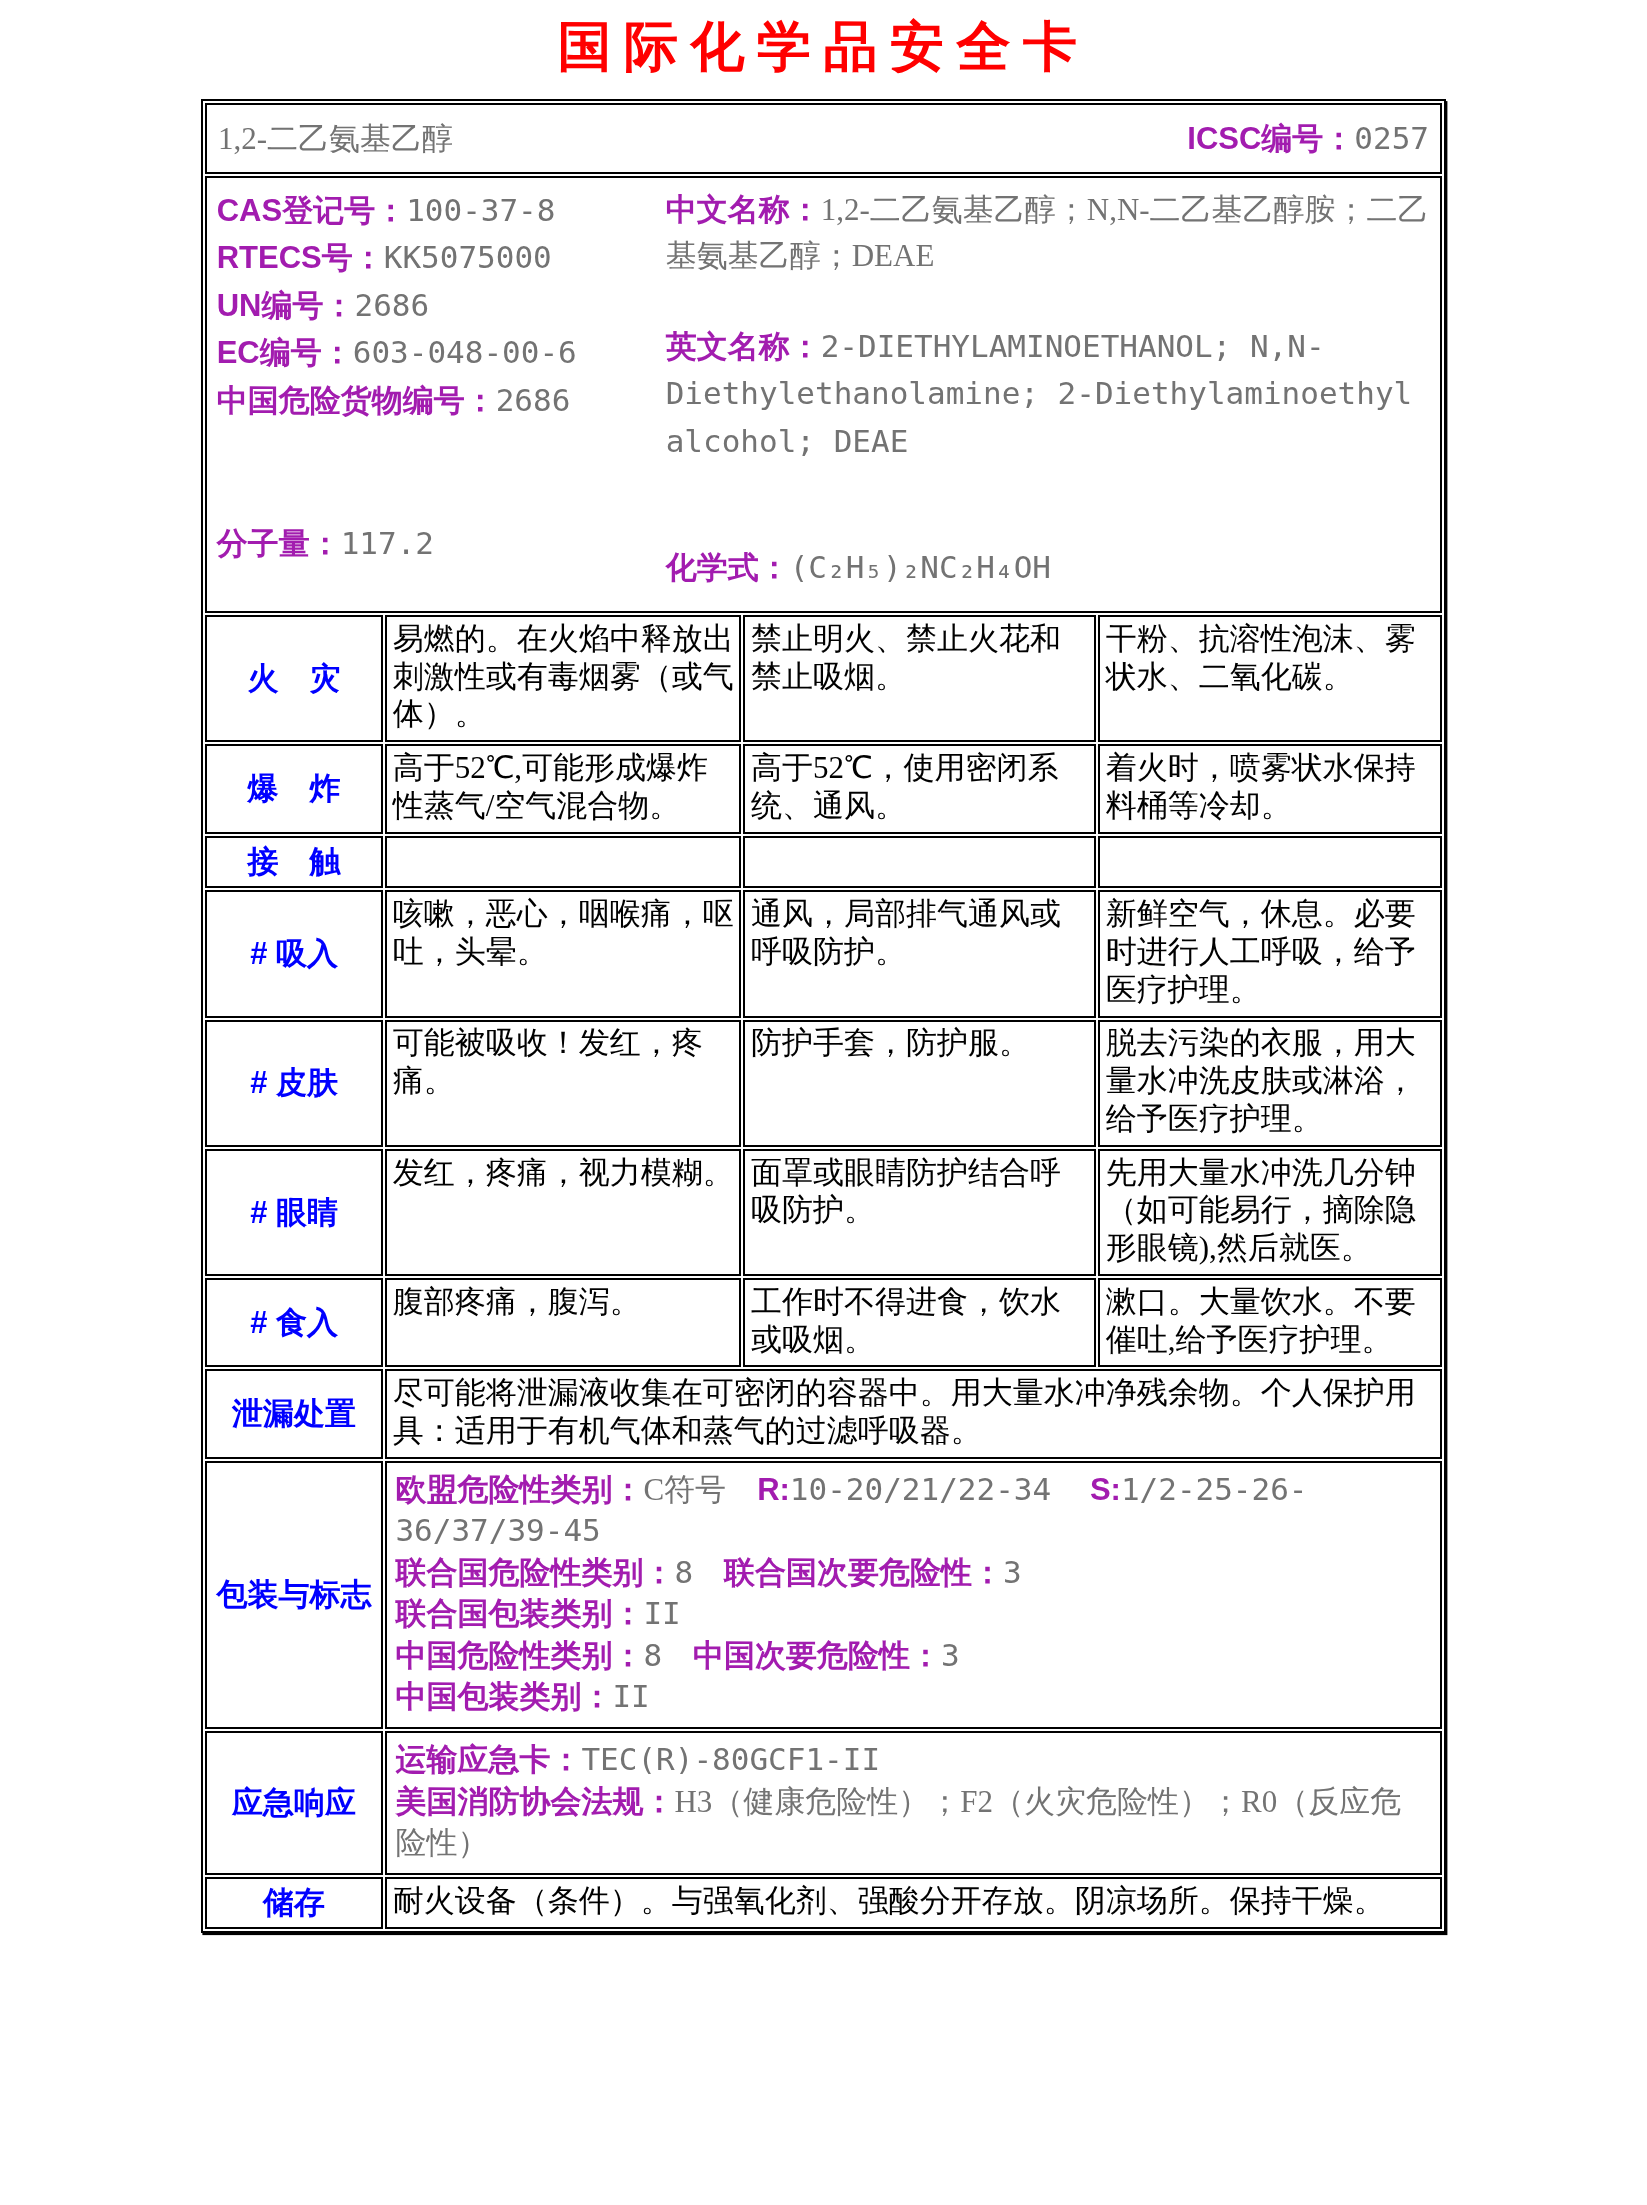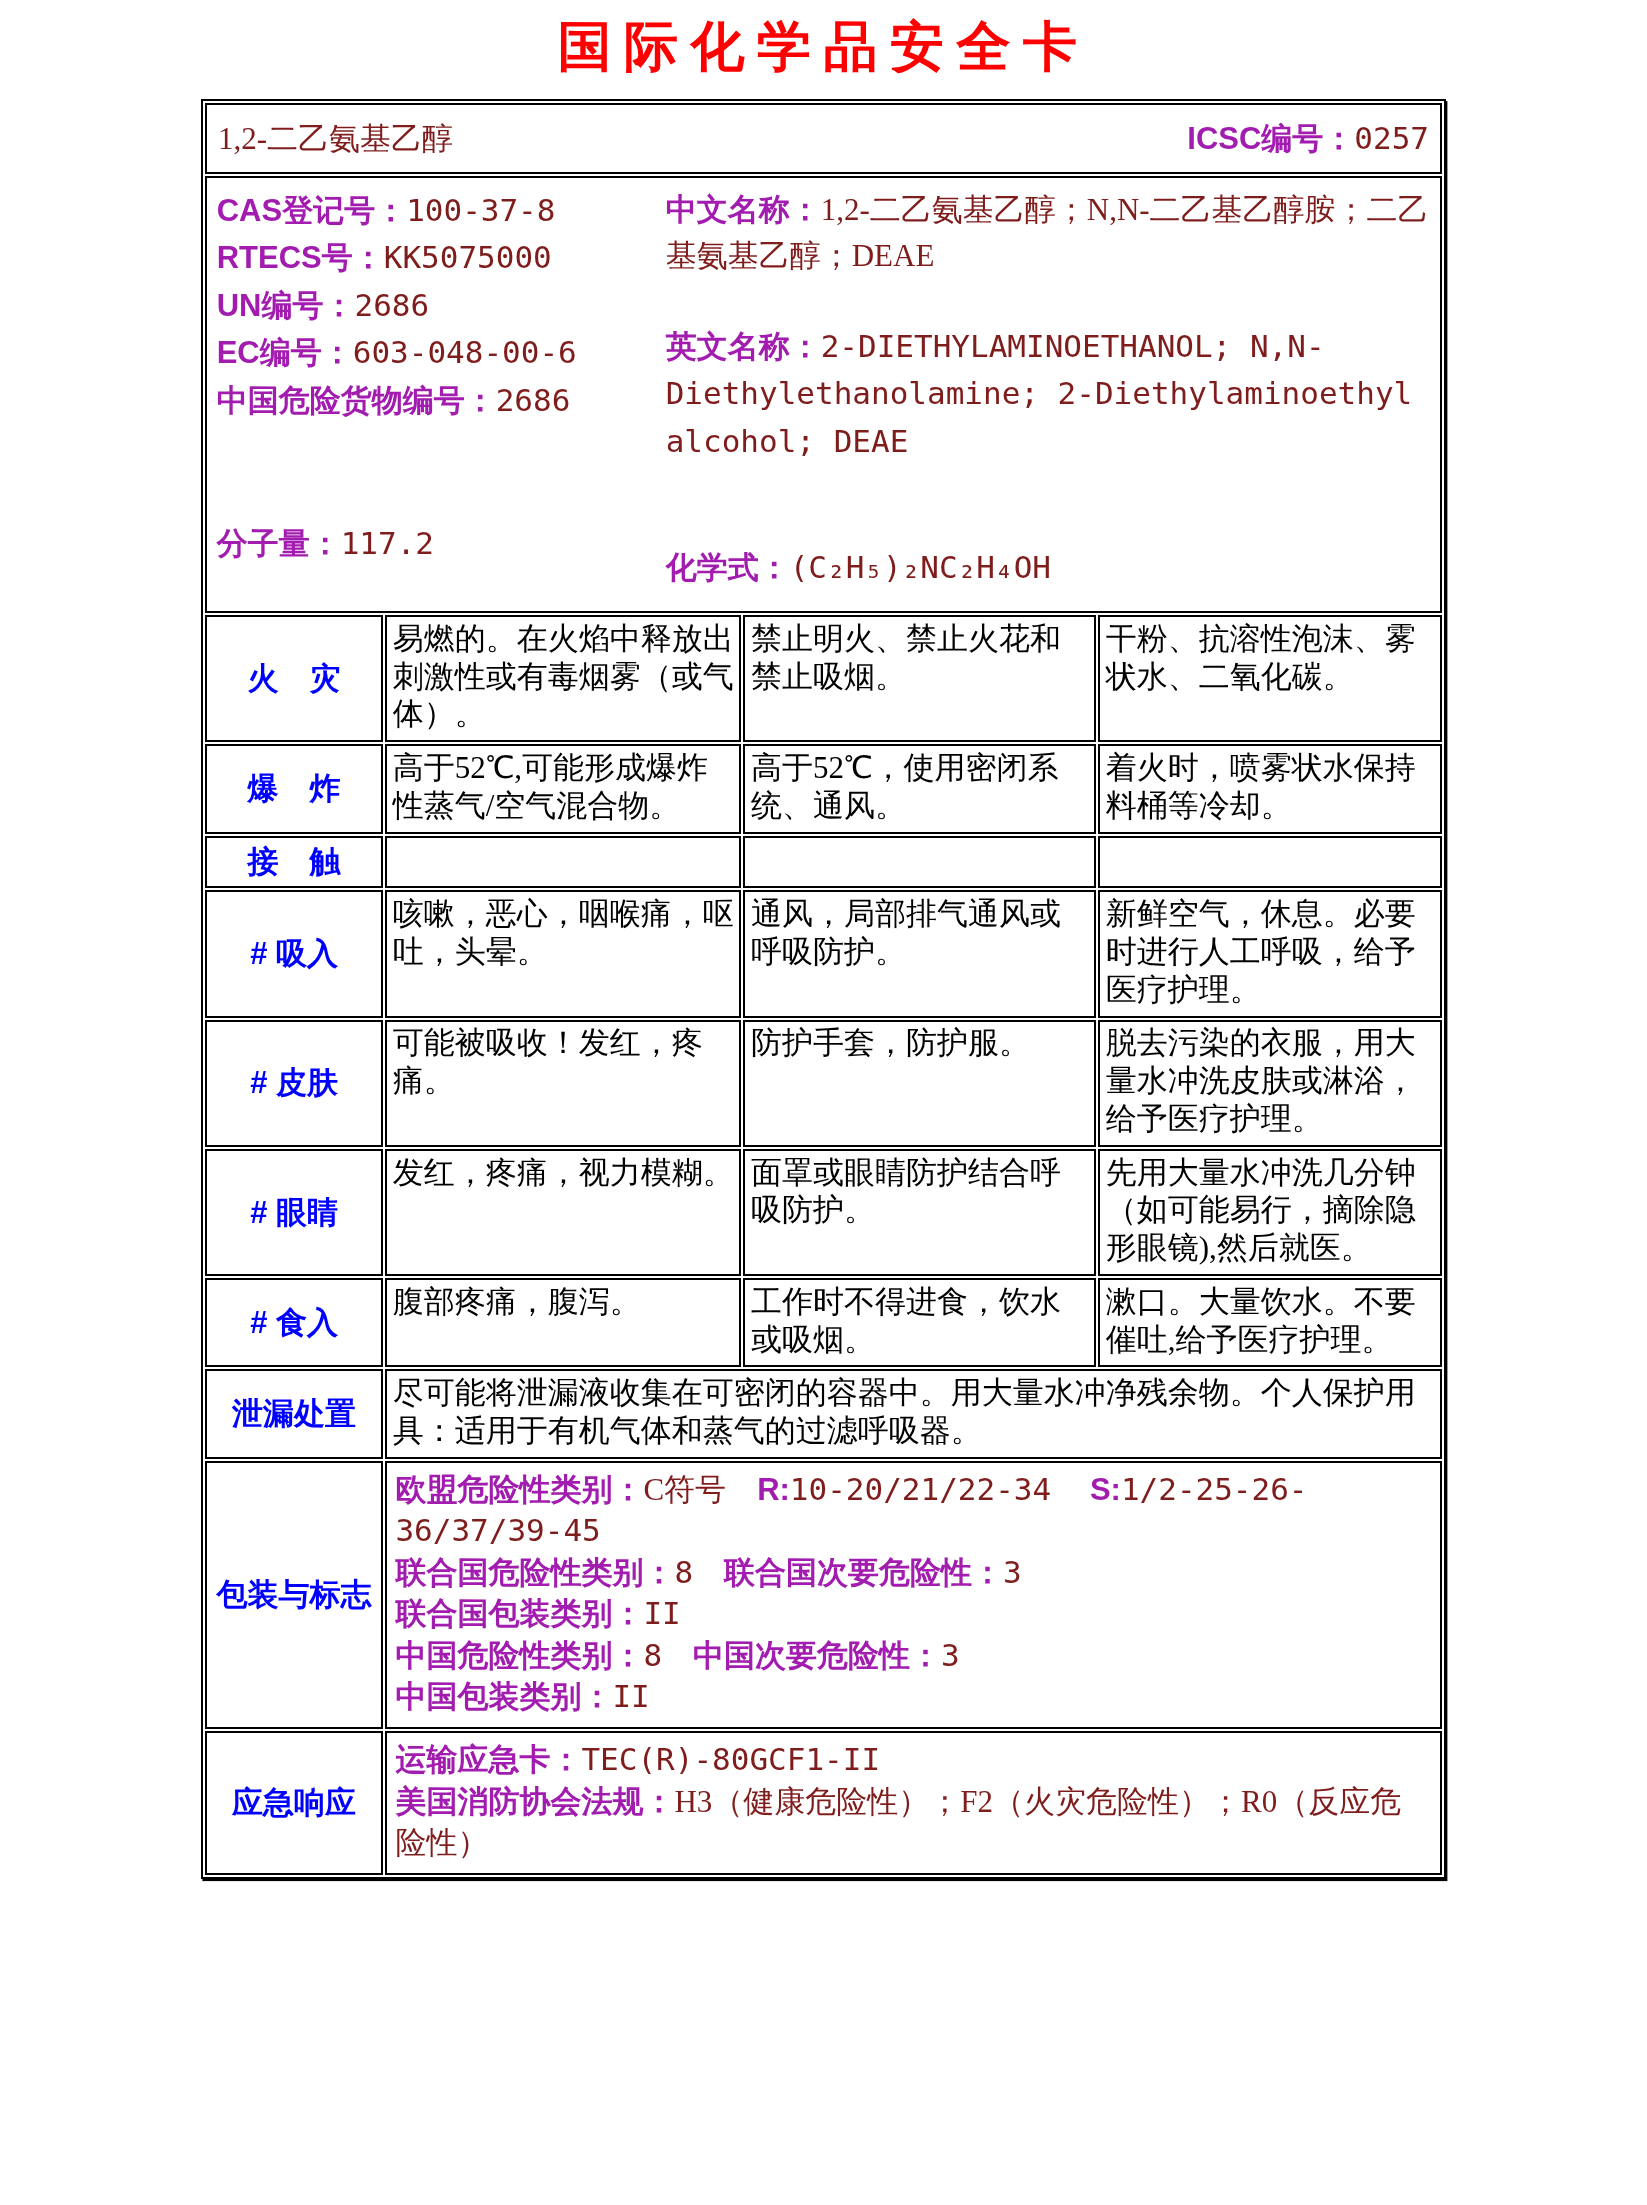--- a/index.html
+++ b/index.html
@@ -35,21 +35,21 @@
     line-height: 1.22;
     color: #000;
   }
   td { border: 2.1px solid #000; padding: 2.8px 5.6px 7px 5.6px; vertical-align: top; }
 
   .lbl {
     color: #a21caf;
     font-family: "Liberation Sans", sans-serif;
     font-weight: bold;
   }
-  .val { color: #7f1d1d; }
+  .val { color: #737373; }
   .mono { font-family: "DejaVu Sans Mono", monospace; }
 
   td.labelcell, td.hdrcell {
     color: #0000ff;
     font-family: "Liberation Sans", sans-serif;
     font-weight: bold;
     text-align: center;
     vertical-align: middle;
     padding: 2.8px 2.8px;
   }
@@ -187,17 +187,21 @@
     </tr>
 
     <tr>
       <td class="labelcell">应急响应</td>
       <td colspan="3" class="rich-cell">
             <div class="rich-line"><span class="lbl">运输应急卡：</span><span class="val mono">TEC(R)-80GCF1-II</span></div>
             <div class="rich-line"><span class="lbl">美国消防协会法规：</span><span class="val">H3（健康危险性）；F2（火灾危险性）；R0（反应危险性）</span></div>
           </td>
     </tr>
 
+    <tr>
+      <td class="labelcell">储存</td>
+      <td colspan="3">耐火设备（条件）。与强氧化剂、强酸分开存放。阴凉场所。保持干燥。</td>
+    </tr>
 
   </tbody>
     </table>
 </div>
 
 
 </body></html>

